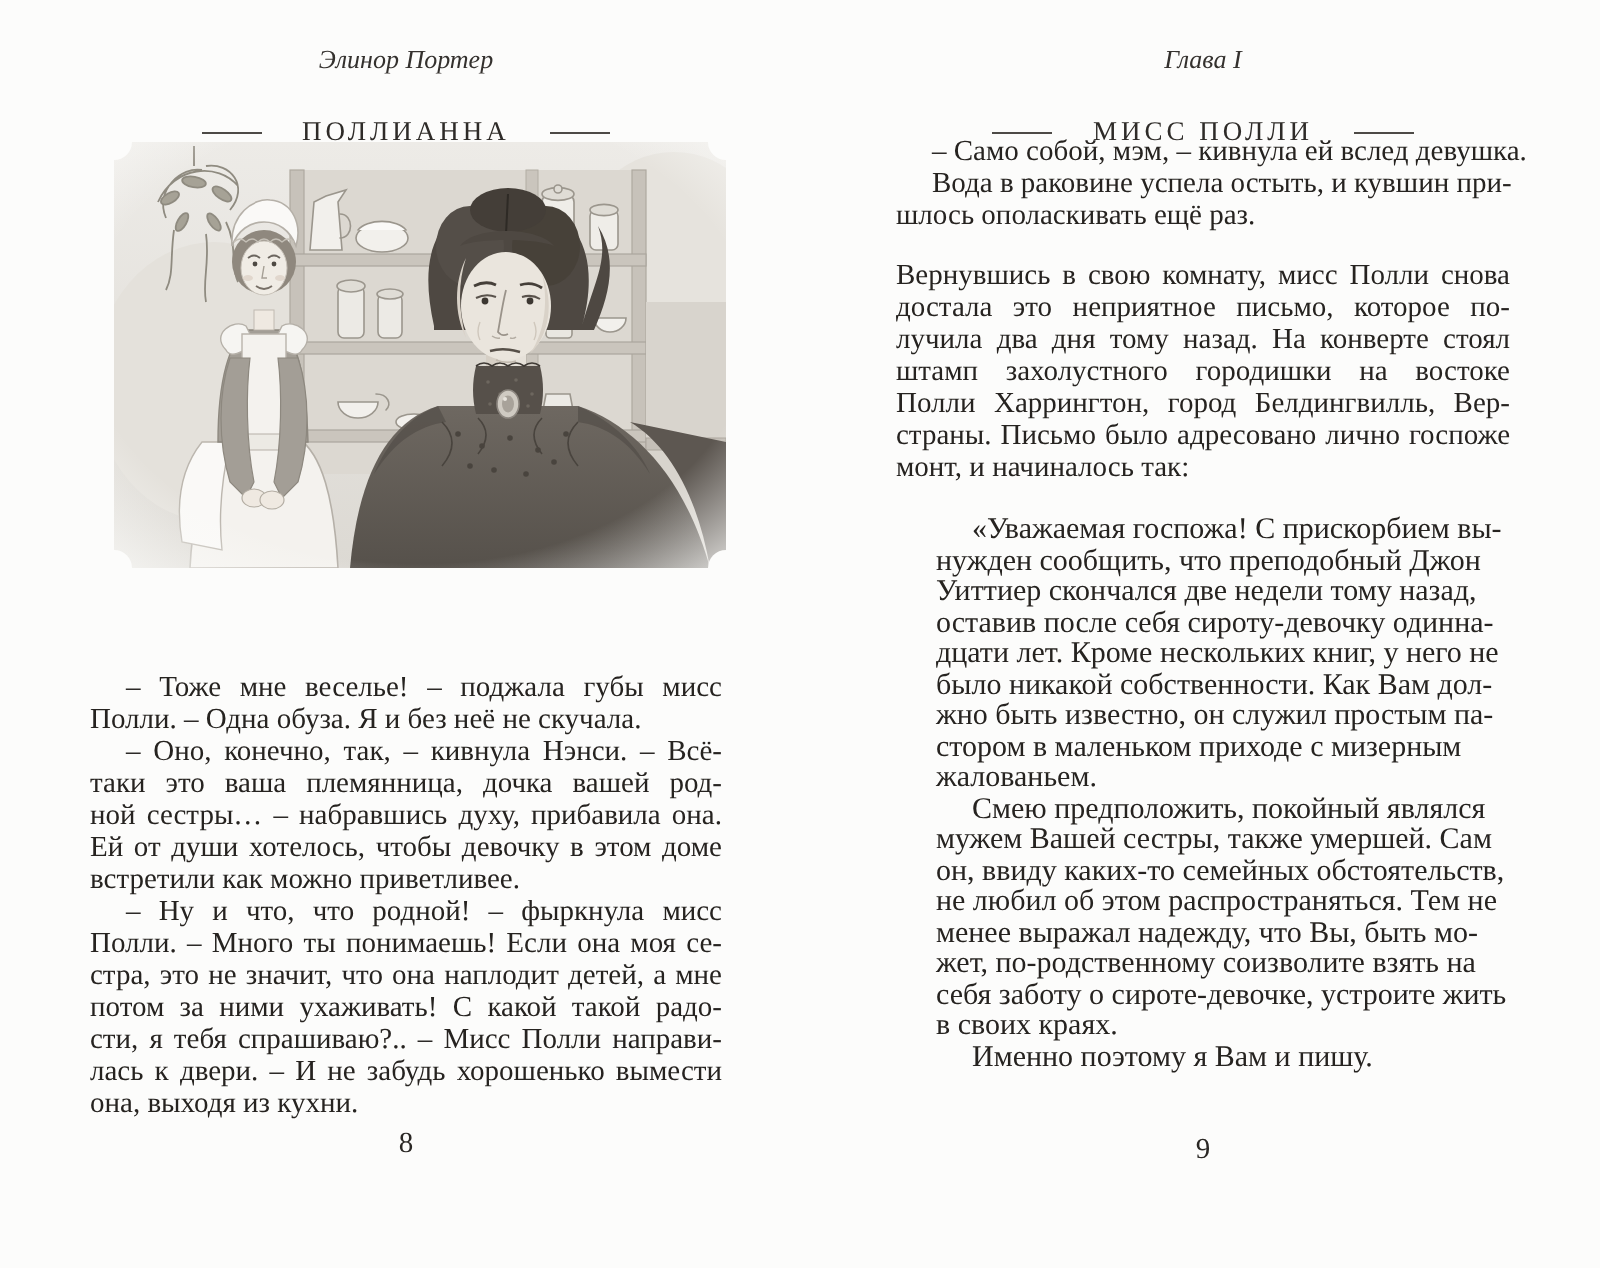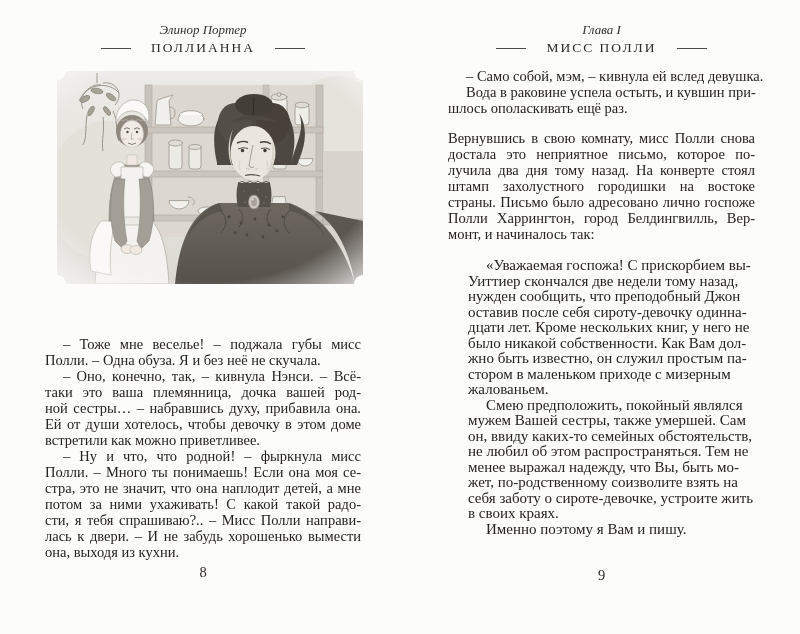--- a/index.html
+++ b/index.html
@@ -6,21 +6,21 @@
   .spread {
     position:relative; width:800px; height:634px;
     background:#fcfcfb; overflow:hidden;
     font-family:"Liberation Serif","DejaVu Serif",serif;
     color:#2a2724;
     padding-left:20px;
   }
   
   .runhead { position:absolute; text-align:center; }
   .runhead .small-line { font-style:italic; font-size:13px; color:#34312e; line-height:15px; }
-  .title-row { display:flex; align-items:center; justify-content:center; gap:20px; margin-top:3px; }
+  .title-row { display:flex; align-items:center; justify-content:center; gap:20px; margin-top:21px; }
   .title-text { font-size:13.5px; letter-spacing:2px; color:#2e2b28; }
   .hrule { width:30px; height:1px; background:#4d4a46; }
 
   
   .textblock { position:absolute; }
   .ln {
     white-space:nowrap;
     text-align:justify; text-align-last:justify; text-justify:inter-word;
     font-size:14.5px; line-height:16px; height:16px;
     color:#262320;
@@ -242,30 +242,30 @@
     <div class="ln ind end">– Само собой, мэм, – кивнула ей вслед девушка.</div>
     <div class="ln ind">Вода в раковине успела остыть, и кувшин при-</div>
     <div class="ln end">шлось ополаскивать ещё раз.</div>
 
     <div class="gap-sm"></div>
 
     <div class="ln">Вернувшись в свою комнату, мисс Полли снова</div>
     <div class="ln">достала это неприятное письмо, которое по-</div>
     <div class="ln">лучила два дня тому назад. На конверте стоял</div>
     <div class="ln">штамп захолустного городишки на востоке</div>
+    <div class="ln">Полли Харрингтон, город Белдингвилль, Вер-</div>
     <div class="ln">страны. Письмо было адресовано лично госпоже</div>
-    <div class="ln">Полли Харрингтон, город Белдингвилль, Вер-</div>
     <div class="ln end">монт, и начиналось так:</div>
 
     <div class="gap-md"></div>
 
     <div class="letter">
       <div class="ln ind">«Уважаемая госпожа! С прискорбием вы-</div>
+      <div class="ln">нужден сообщить, что преподобный Джон</div>
       <div class="ln">Уиттиер скончался две недели тому назад,</div>
-      <div class="ln">нужден сообщить, что преподобный Джон</div>
       <div class="ln">оставив после себя сироту-девочку одинна-</div>
       <div class="ln">дцати лет. Кроме нескольких книг, у него не</div>
       <div class="ln">было никакой собственности. Как Вам дол-</div>
       <div class="ln">жно быть известно, он служил простым па-</div>
       <div class="ln">стором в маленьком приходе с мизерным</div>
       <div class="ln end">жалованьем.</div>
       <div class="ln ind">Смею предположить, покойный являлся</div>
       <div class="ln">мужем Вашей сестры, также умершей. Сам</div>
       <div class="ln">он, ввиду каких-то семейных обстоятельств,</div>
       <div class="ln">не любил об этом распространяться. Тем не</div>

